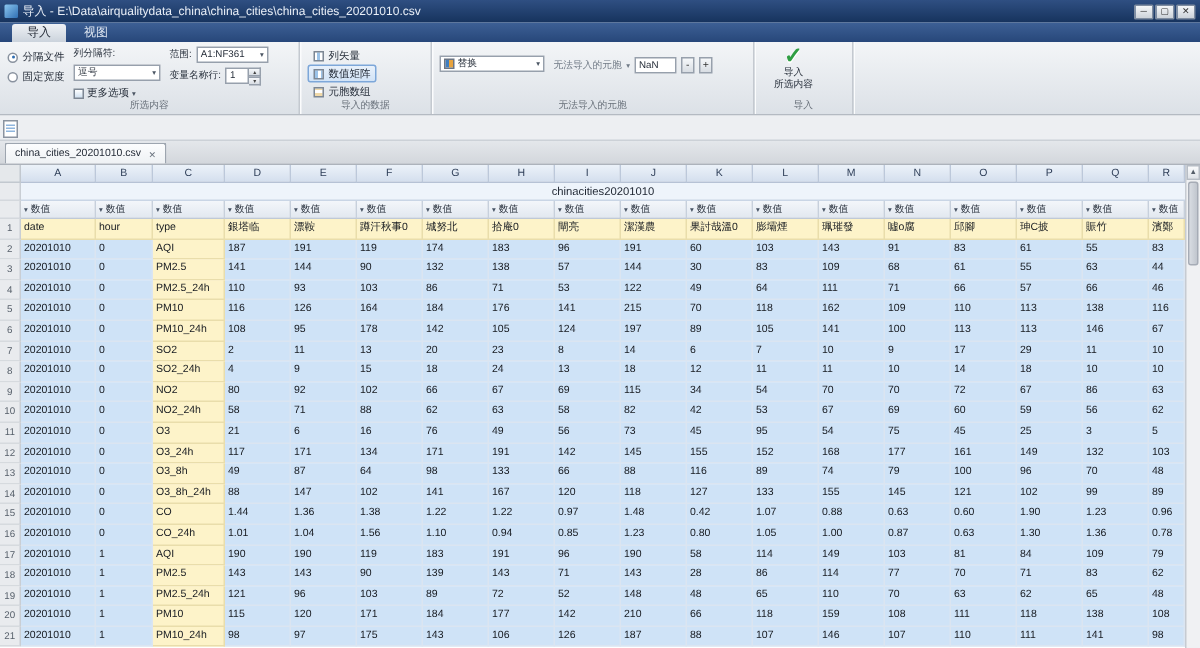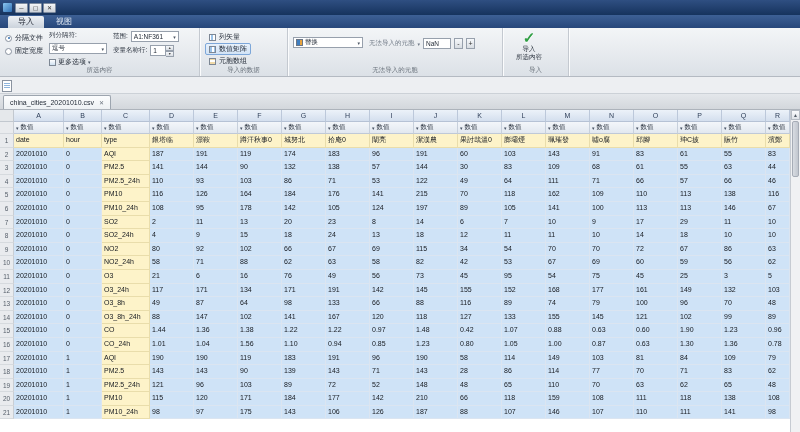--- a/index.html
+++ b/index.html
@@ -76,20 +76,21 @@
 .vsbtn{height:10px;background:linear-gradient(#fafbfc,#dfe3e8);border:1px solid #b7bdc5;font-size:5px;text-align:center;line-height:9px;color:#555e69;flex:0 0 auto}
 .vthumb{height:56px;margin:1px;background:linear-gradient(90deg,#d8dce2,#c1c6ce);border:1px solid #a6acb6;border-radius:2px;flex:0 0 auto}
 </style>
 </head>
 <body>
 
 <div class="window">
 
   <div class="titlebar">
     <span class="ticon"></span>
+    <span class="ttext">导入 - E:\Data\airqualitydata_china\china_cities\china_cities_20201010.csv</span>
     <span class="winbtns">
       <span class="winbtn">─</span>
       <span class="winbtn">▢</span>
       <span class="winbtn">✕</span>
     </span>
   </div>
 
   <div class="tabrow">
     <span class="rtab active">导入</span>
     <span class="rtab">视图</span>
@@ -221,20 +222,24 @@
           <div class="col-letter" style="width: 44px;">J</div>
           <div class="col-letter" style="width: 44px;">K</div>
           <div class="col-letter" style="width: 44px;">L</div>
           <div class="col-letter" style="width: 44px;">M</div>
           <div class="col-letter" style="width: 44px;">N</div>
           <div class="col-letter" style="width: 44px;">O</div>
           <div class="col-letter" style="width: 44px;">P</div>
           <div class="col-letter" style="width: 44px;">Q</div>
           <div class="col-letter" style="width: 24px;">R</div>
         </div>
+      <div class="varrow">
+        <div class="gutterblank"></div>
+        <div class="varcell">chinacities20201010</div>
+      </div>
       <div class="typerow">
         <div class="gutterblank"></div>
       <div class="type-cell" style="width: 50px;">
             <span class="type-arrow">▾</span>
             <span>数值</span>
           </div>
           <div class="type-cell" style="width: 38px;">
             <span class="type-arrow">▾</span>
             <span>数值</span>
           </div>

